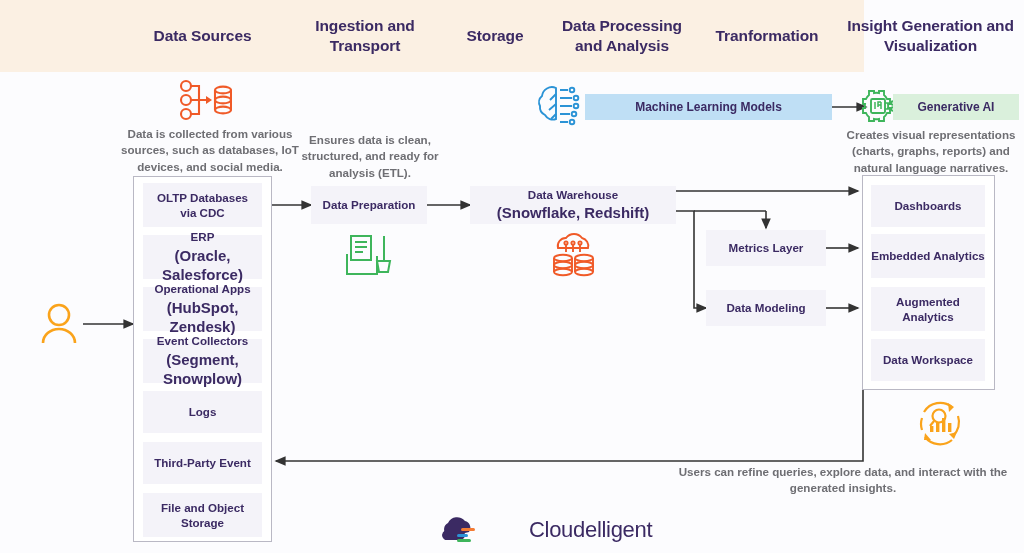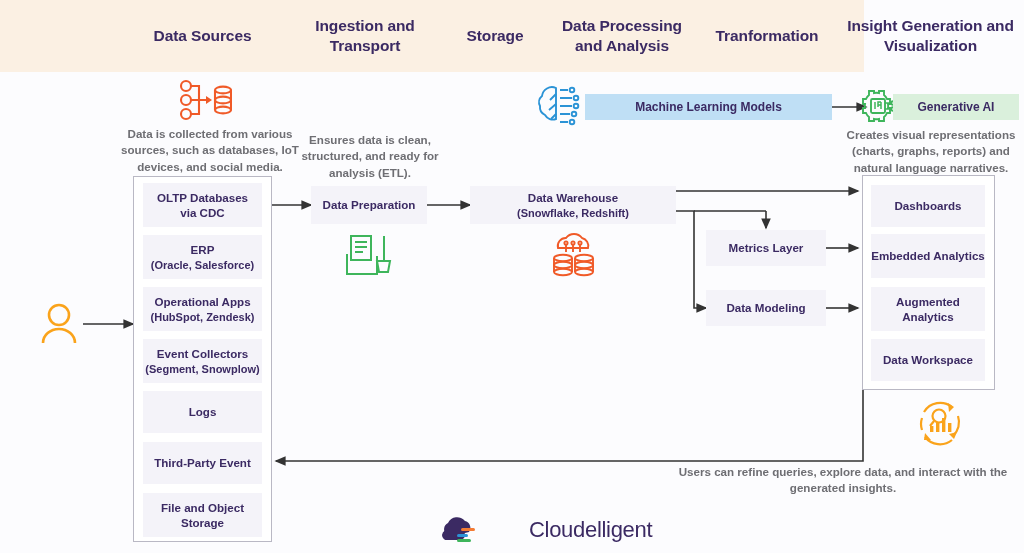--- a/index.html
+++ b/index.html
@@ -41,21 +41,21 @@
   
   .node {
     position: absolute;
     background: #F4F3F9;
     display: flex; flex-direction: column;
     align-items: center; justify-content: center;
     text-align: center;
     color: #3B2A63;
   }
   .node .t1 { font-size: 11.6px; font-weight: bold; line-height: 1.3; }
-  .node .t2 { font-size: 11px; font-weight: bold; line-height: 1.3; margin-top: 1px; }
+  .node .t2 { font-size: 15px; font-weight: bold; line-height: 1.3; margin-top: 1px; }
 
   .banner {
     position: absolute;
     display: flex; align-items: center; justify-content: center;
     color: #3B2A63; font-size: 12px; font-weight: bold;
   }
   .banner.ml { background: #BFDFF5; }
   .banner.gen { background: #DAF0DC; }
 
   

